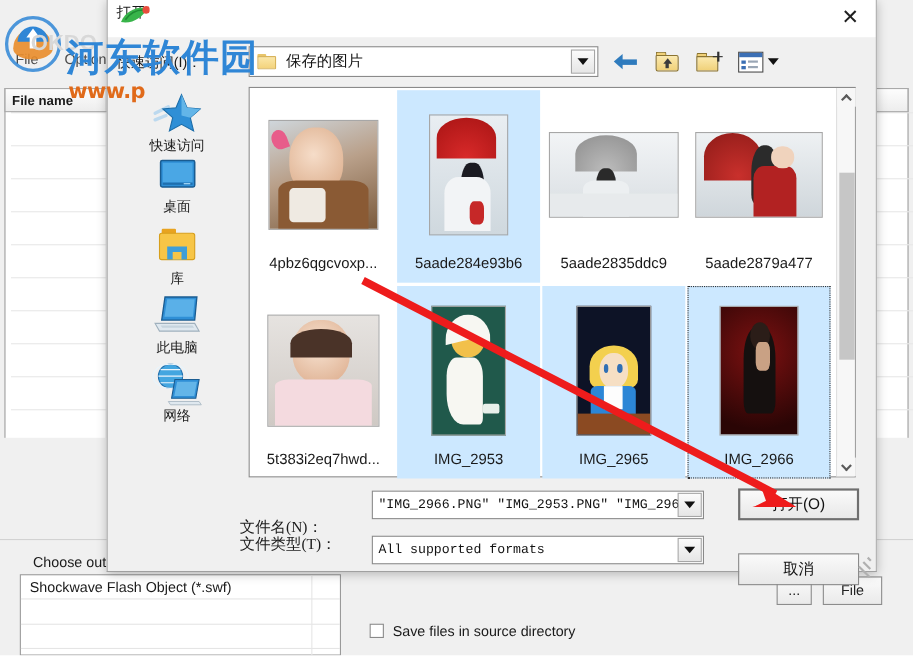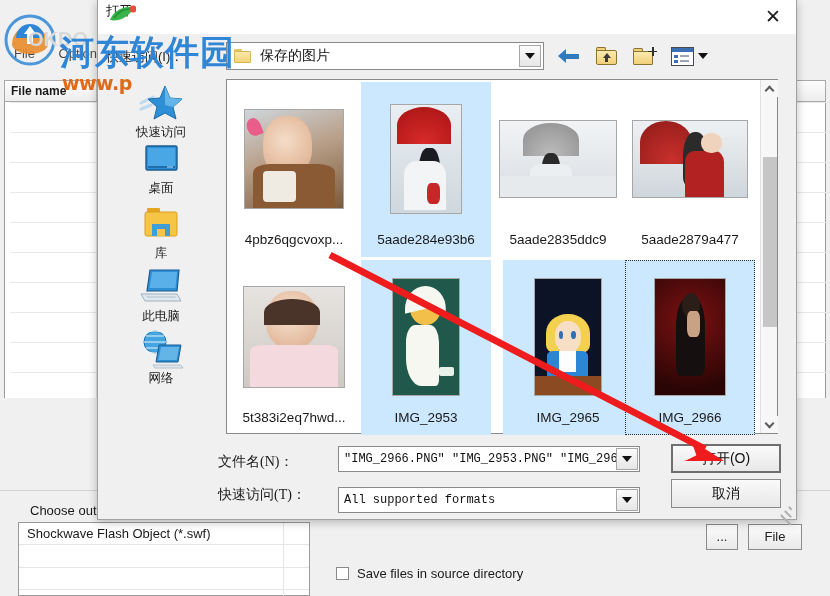--- a/index.html
+++ b/index.html
@@ -515,21 +515,21 @@
             <div class="thumb" style="width:68px;height:118px;background:#20594b;">
               <div style="position:absolute;left:26%;top:10%;width:46%;height:30%;background:#f2c04a;border-radius:50%;"></div>
               <div style="position:absolute;left:18%;top:6%;width:62%;height:40%;background:#f7f7f2;border-radius:50% 50% 42% 42%;clip-path:polygon(0 0,100% 0,100% 55%,62% 48%,38% 52%,0 60%);"></div>
               <div style="position:absolute;left:20%;top:40%;width:50%;height:52%;background:#f7f7f2;border-radius:28% 28% 10% 46%;"></div>
               <div style="position:absolute;right:8%;bottom:16%;width:22%;height:8%;background:#e8f0ea;border-radius:2px;"></div>
             </div>
           </div>
           <div class="grid-label">IMG_2953</div>
         </div>
 
-        <div class="grid-item sel" style="left:276px; top:180px;">
+        <div class="grid-item sel" style="left:266px; top:180px;">
           <div class="thumb-wrap">
             <div class="thumb" style="width:68px;height:118px;background:#0d1326;">
               <div style="position:absolute;left:16%;top:30%;width:68%;height:34%;background:#f3d04e;border-radius:48% 48% 20% 20%;"></div>
               <div style="position:absolute;left:30%;top:36%;width:40%;height:28%;background:#f6dfc4;border-radius:46%;"></div>
               <div style="position:absolute;left:36%;top:45%;width:7%;height:7%;background:#2f6fb5;border-radius:50%;"></div>
               <div style="position:absolute;left:55%;top:45%;width:7%;height:7%;background:#2f6fb5;border-radius:50%;"></div>
               <div style="position:absolute;left:18%;top:62%;width:62%;height:24%;background:#2c86d6;border-radius:16% 16% 0 0;"></div>
               <div style="position:absolute;left:36%;top:62%;width:26%;height:18%;background:#fdfdfd;"></div>
               <div style="position:absolute;left:0;top:84%;width:100%;height:16%;background:#8b4a22;"></div>
             </div>
@@ -552,40 +552,40 @@
           <div class="vs-btn vs-up">
               <i class="chev up"></i>
             </div>
           <div class="vs-thumb"></div>
           <div class="vs-btn vs-dn">
               <i class="chev dn"></i>
             </div>
         </div>
       </div>
 
-      <div class="fld-label" style="left:120px; top:419px;">文件名(N)：</div>
+      <div class="fld-label" style="left:120px; top:437px;">文件名(N)：</div>
       <div class="fld-input" style="left:240px; top:412px; width:302px;">
         <span>"IMG_2966.PNG" "IMG_2953.PNG" "IMG_296</span>
         <span class="fld-arrow">
             <i class="tri-down"></i>
           </span>
       </div>
 
-      <div class="fld-label" style="left:120px; top:452px;">快速访问(T)：</div>
+      <div class="fld-label" style="left:120px; top:452px;">文件类型(T)：</div>
       <div class="fld-input" style="left:240px; top:453px; width:302px;">
         <span>All supported formats</span>
         <span class="fld-arrow">
             <i class="tri-down"></i>
           </span>
       </div>
 
       <div class="dlg-btn default" style="left:573px; top:410px;">
         <span>打开(O)</span>
       </div>
-      <div class="dlg-btn" style="left:573px; top:445px;text-align:center;">
+      <div class="dlg-btn" style="left:573px; top:469px;text-align:center;">
         <span>取消</span>
       </div>
 
       <div class="grip">
         <i style="left:9px; top:3px; width:4px;  transform:rotate(45deg);"></i>
         <i style="left:5px; top:7px; width:9px;  transform:rotate(45deg);"></i>
         <i style="left:1px; top:11px; width:14px; transform:rotate(45deg);"></i>
       </div>
     </div>
   </div>

